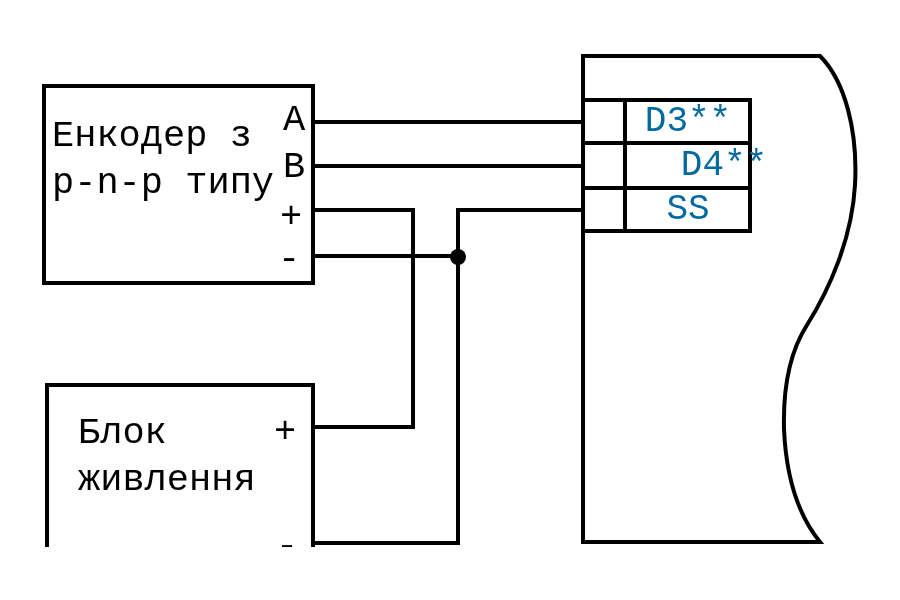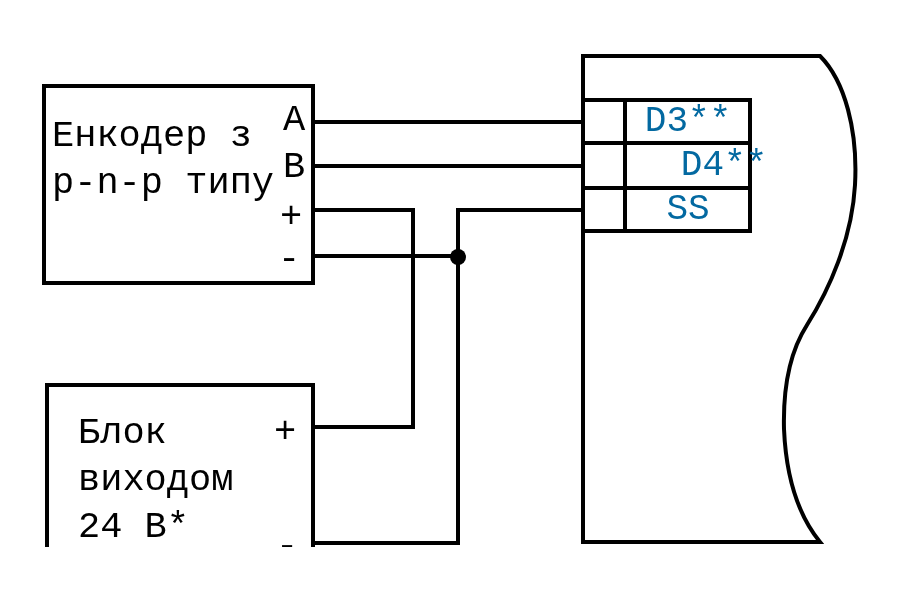--- a/index.html
+++ b/index.html
@@ -80,22 +80,21 @@
     <div>Енкодер з</div>
     <div>p-n-p типу</div>
   </div>
   <span class="term-label" style="left:294px; top:97px;">A</span>
   <span class="term-label" style="left:294px; top:144px;">B</span>
   <span class="term-label" style="left:291px; top:194px;">+</span>
   <span class="term-label" style="left:289px; top:236px;">-</span>
 
   <div class="block-label" style="left:78px; top:387px;">
     <div>Блок</div>
-    <div>виходом</div>
-    <div>24 В*</div>
+    <div>живлення</div>
   </div>
   <span class="term-label" style="left:285px; top:409px;">+</span>
   <span class="term-label" style="left:287px; top:523px;">-</span>
 
   <span class="device-term-label" style="left:688px; top:99px;">D3**</span>
   <span class="device-term-label" style="left:724px; top:143px;">D4**</span>
   <span class="device-term-label" style="left:688px; top:187px;">SS</span>
 
 </div>
 

